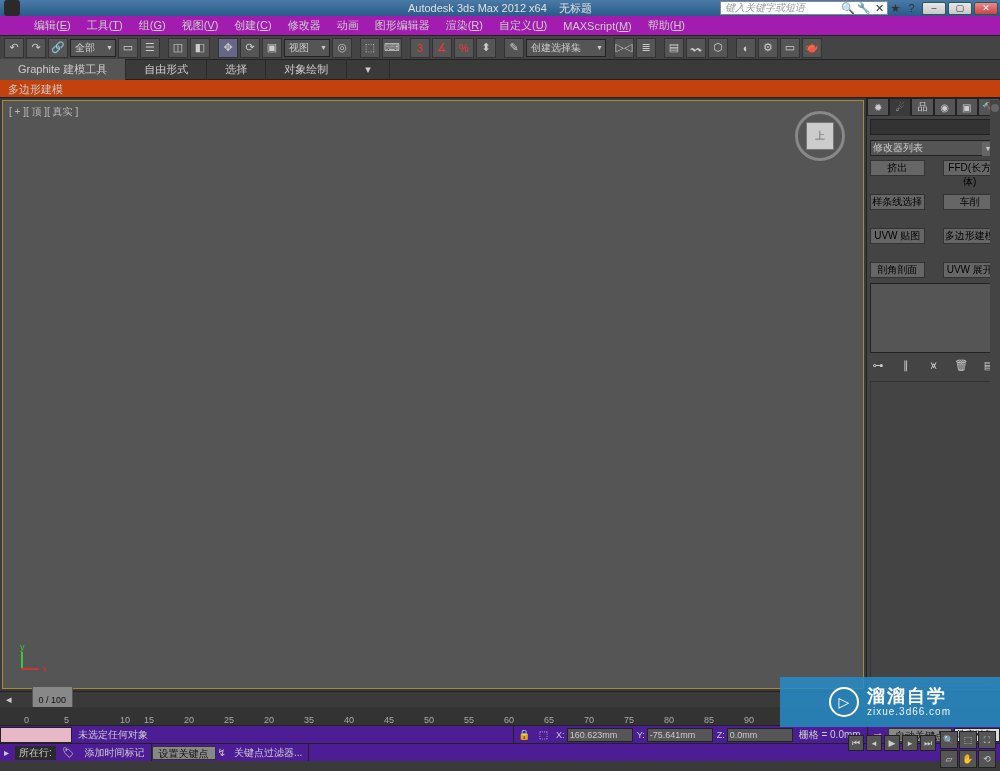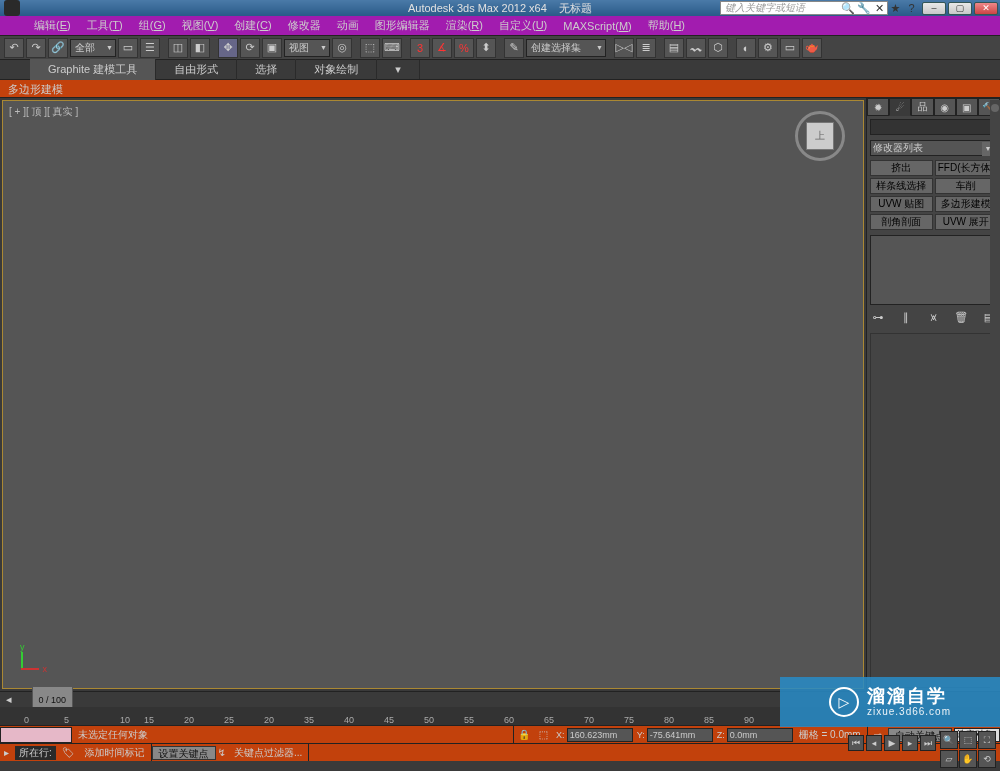--- a/index.html
+++ b/index.html
@@ -25,21 +25,21 @@
 .main-toolbar { height: 24px; background: #444; display: flex; align-items: center; padding: 0 4px; gap: 2px; border-bottom: 1px solid #222; }
 .tool-btn { width: 20px; height: 20px; background: #555; border: 1px solid #333; display: inline-flex; align-items: center; justify-content: center; font-size: 11px; color: #ccc; cursor: default; }
 .tool-btn.active { background: #668; }
 .tool-sep { width: 4px; }
 .dropdown { height: 18px; background: #555; border: 1px solid #222; color: #ccc; font-size: 10px; padding: 0 14px 0 4px; position: relative; display: inline-flex; align-items: center; }
 .dropdown::after { content: "▼"; position: absolute; right: 2px; font-size: 7px; }
 
 
 .ribbon { height: 20px; background: #3a3a3a; display: flex; align-items: center; border-bottom: 1px solid #222; }
 .ribbon-tab { padding: 3px 18px; color: #ccc; font-size: 11px; border-right: 1px solid #2a2a2a; }
-.ribbon-tab.active { background: #555; margin-left: 30px; }
+.ribbon-tab.active { background: #555; }
 .ribbon-sub { height: 18px; background: #c2410c; padding-left: 8px; color: #ccc; font-size: 11px; line-height: 18px; border-bottom: 1px solid #222; }
 
 
 .content-area { position: absolute; top: 98px; left: 0; right: 0; bottom: 80px; display: flex; }
 .viewport-container { flex: 1; background: #555; position: relative; border: 1px solid #aa8833; margin: 2px; }
 .viewport-label { position: absolute; top: 4px; left: 6px; color: #bbb; font-size: 10px; }
 .viewcube { position: absolute; top: 10px; right: 18px; width: 50px; height: 50px; }
 .viewcube-ring { width: 50px; height: 50px; border: 3px solid #888; border-radius: 50%; display: flex; align-items: center; justify-content: center; }
 .viewcube-face { width: 28px; height: 28px; background: #ccc; border: 1px solid #777; display: flex; align-items: center; justify-content: center; color: #666; font-size: 10px; }
 .axis-gizmo { position: absolute; bottom: 10px; left: 10px; width: 30px; height: 30px; }
@@ -49,35 +49,35 @@
 .axis-gizmo .ax-x::after { content: "x"; position: absolute; right: -8px; top: -4px; color: #c33; font-size: 9px; }
 
 
 .command-panel { width: 134px; background: #444; border-left: 1px solid #222; display: flex; flex-direction: column; }
 .cmd-tabs { height: 18px; display: flex; background: #3a3a3a; }
 .cmd-tab { flex: 1; border: 1px solid #222; background: #555; display: flex; align-items: center; justify-content: center; font-size: 10px; }
 .cmd-tab.active { background: #3a3a3a; border-bottom-color: #3a3a3a; }
 .cmd-name-field { margin: 3px; height: 16px; background: #333; border: 1px solid #222; }
 .cmd-dropdown { margin: 2px 3px; height: 16px; background: #555; border: 1px solid #222; color: #ccc; font-size: 10px; padding: 0 2px; position: relative; line-height: 14px; }
 .cmd-dropdown::after { content: "▼"; position: absolute; right: 2px; top: 1px; font-size: 7px; background: #666; width: 12px; text-align: center; }
-.btn-grid { display: grid; grid-template-columns: 1fr 1fr; gap: 2px; padding: 2px 3px; }
+.btn-grid { display: grid; grid-template-columns: 1fr 1fr; gap: 18px; padding: 2px 3px; }
 .btn-grid button { height: 16px; background: #666; border: 1px solid #333; color: #000; font-size: 10px; }
 .mod-stack { margin: 3px; height: 70px; background: #555; border: 1px solid #222; }
 .mod-icons { margin: 3px; display: flex; justify-content: space-between; }
 .mod-icons span { width: 16px; height: 16px; color: #ccc; font-size: 11px; text-align: center; }
 .rollout-area { flex: 1; background: #444; margin: 3px; border: 1px solid #333; }
 
 
 .timeline-area { position: absolute; bottom: 0; left: 0; right: 0; height: 80px; background: #3a3a3a; }
 .time-slider { height: 16px; display: flex; align-items: center; padding: 0 6px; border-top: 1px solid #222; }
 .time-handle { background: #888; color: #111; font-size: 9px; padding: 8px 6px; border: 1px solid #555; margin-left: 20px; }
 .time-ruler { height: 18px; background: #333; display: flex; align-items: flex-end; position: relative; padding-left: 24px; overflow: hidden; }
 .time-ruler .tick { position: absolute; bottom: 0; color: #aaa; font-size: 9px; }
 .status-rows { display: flex; flex-direction: column; }
-.status-row { height: 18px; display: flex; align-items: center; background: #c2410c; border-top: 1px solid #222; font-size: 10px; }
+.status-row { height: 18px; display: flex; align-items: center; background: #4c1d95; border-top: 1px solid #222; font-size: 10px; }
 .status-cell { padding: 0 6px; color: #ccc; border-right: 1px solid #222; display: flex; align-items: center; height: 100%; }
 .coord-box { background: #555; border: 1px solid #222; height: 14px; width: 66px; color: #ccc; font-size: 9px; padding: 0 2px; margin-left: 2px; display: inline-flex; align-items: center; }
 .coord-label { color: #ccc; font-size: 9px; margin-left: 4px; }
 .key-btn { background: #888; border: 1px solid #333; height: 14px; padding: 0 6px; font-size: 10px; color: #111; }
 .pink-box { width: 62px; height: 24px; background: #e6b8c8; border: 1px solid #222; }
 .row-label { background: #2a2a2a; padding: 0 4px; margin: 0 2px; }
 
 
 .nav-col { position: absolute; right: 0; top: 100px; bottom: 82px; width: 10px; background: #444; }
 .nav-col .nav-dot { width: 8px; height: 8px; background: #666; border-radius: 50%; margin: 4px auto; }

